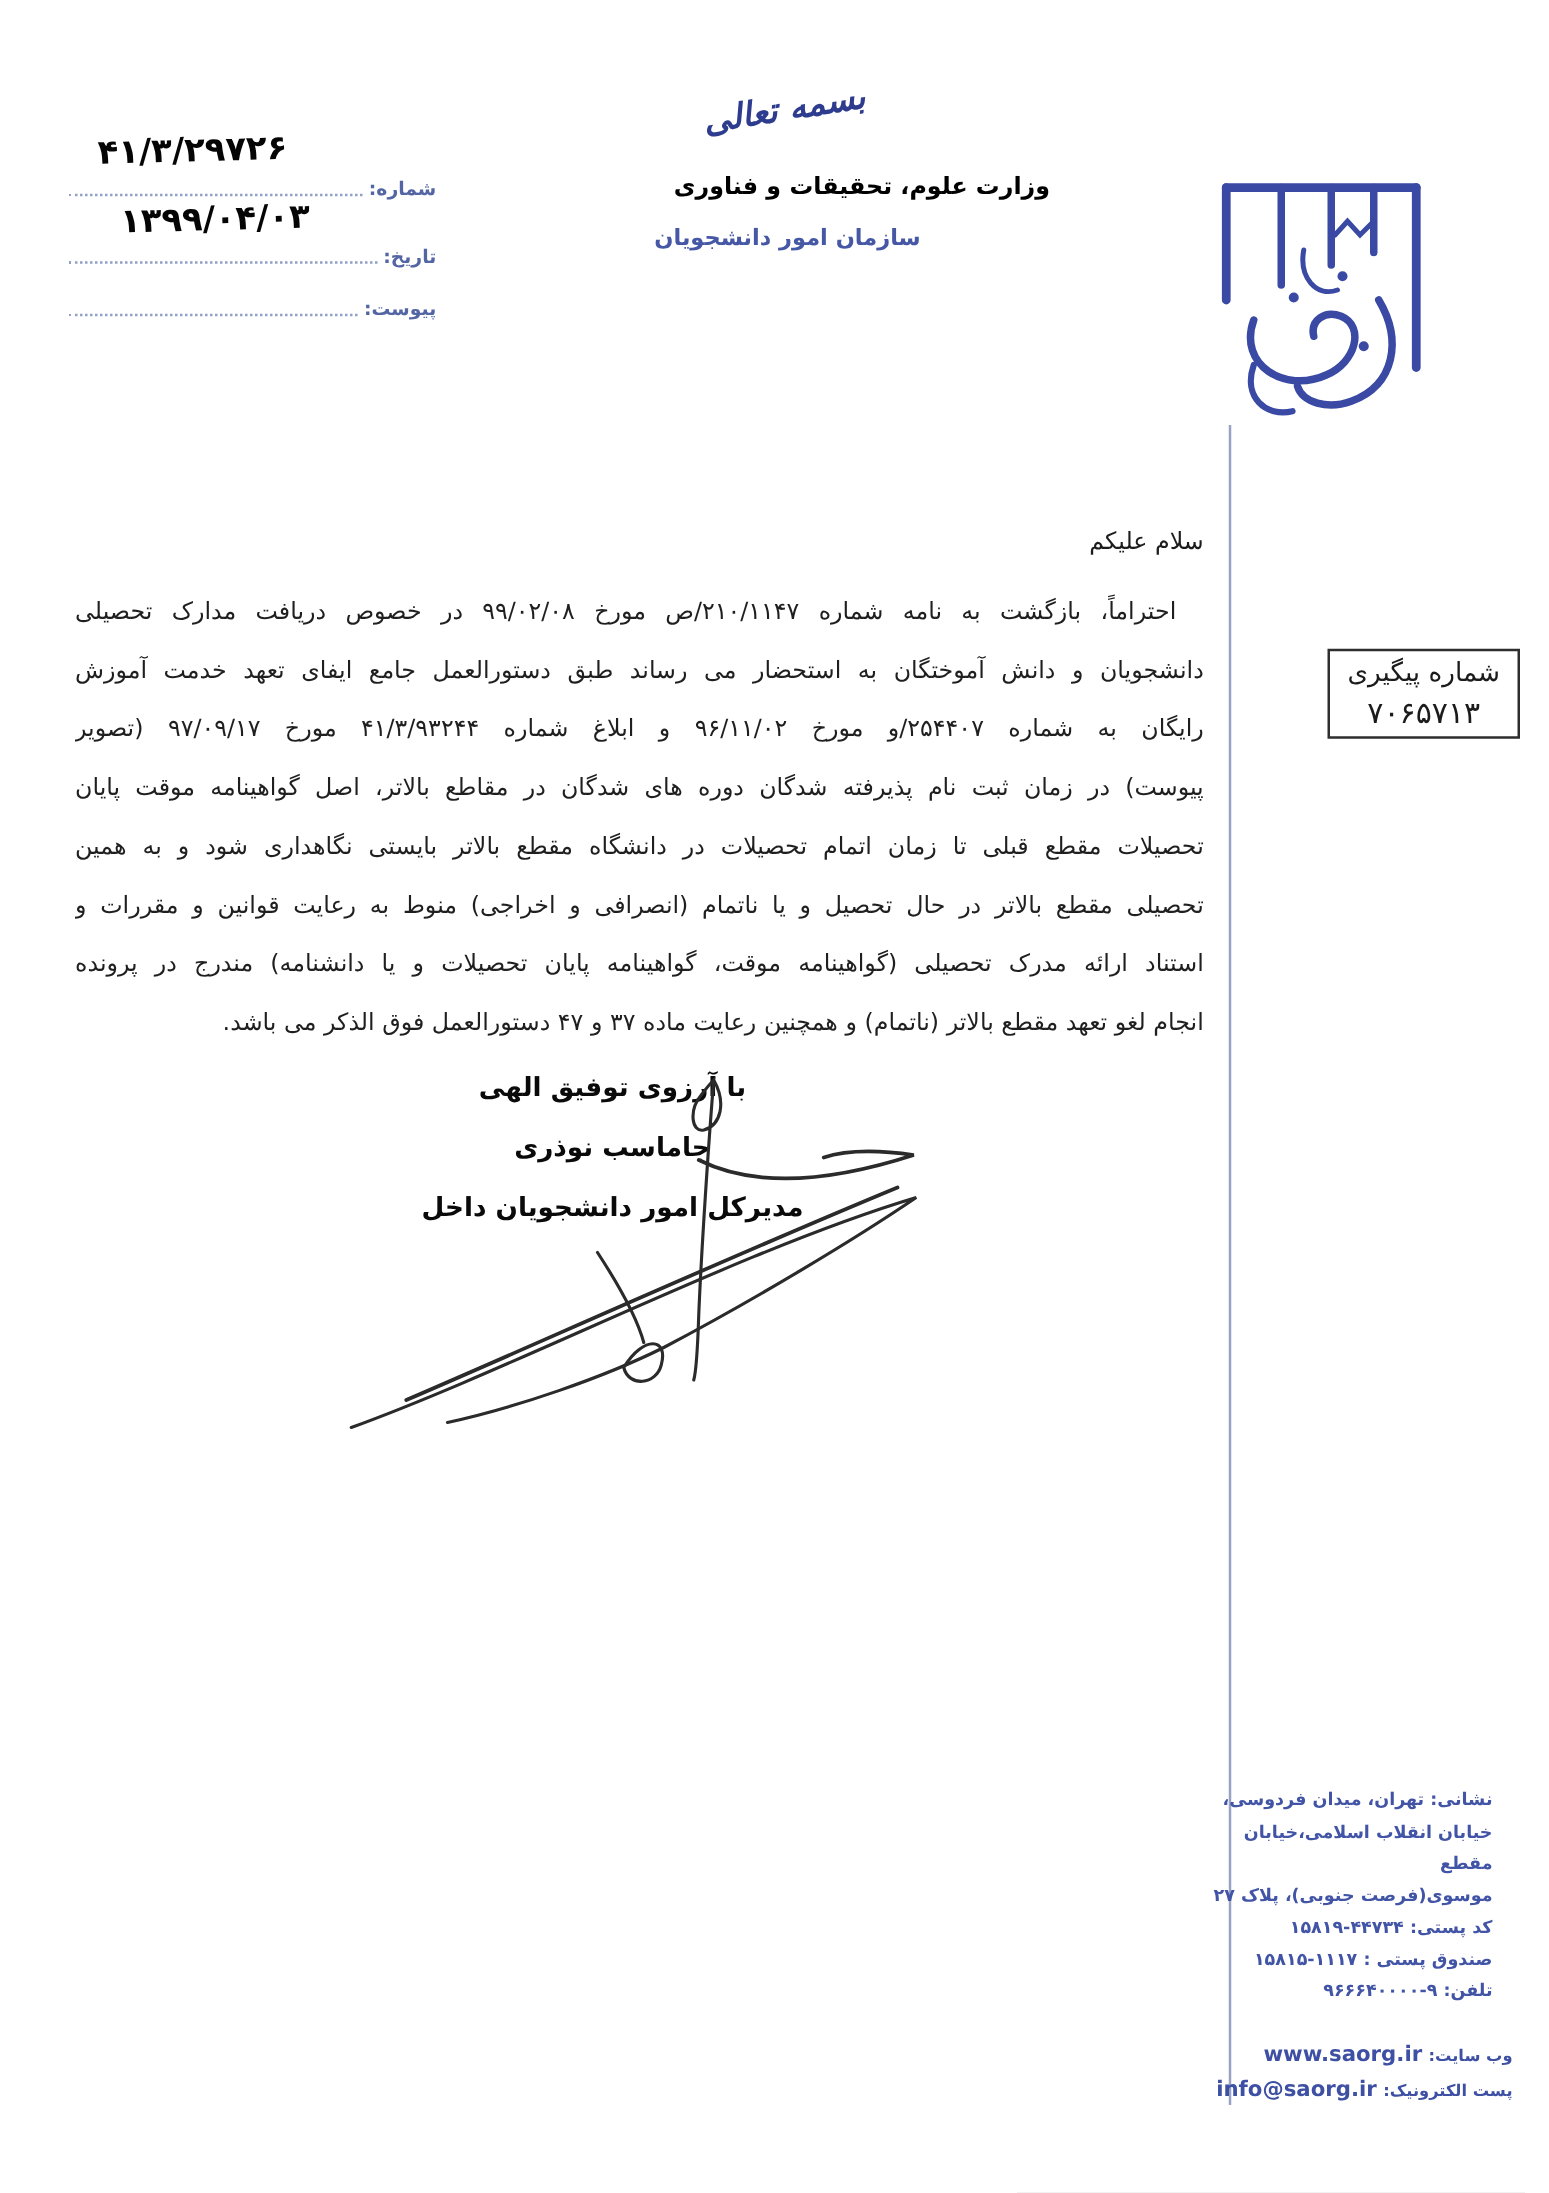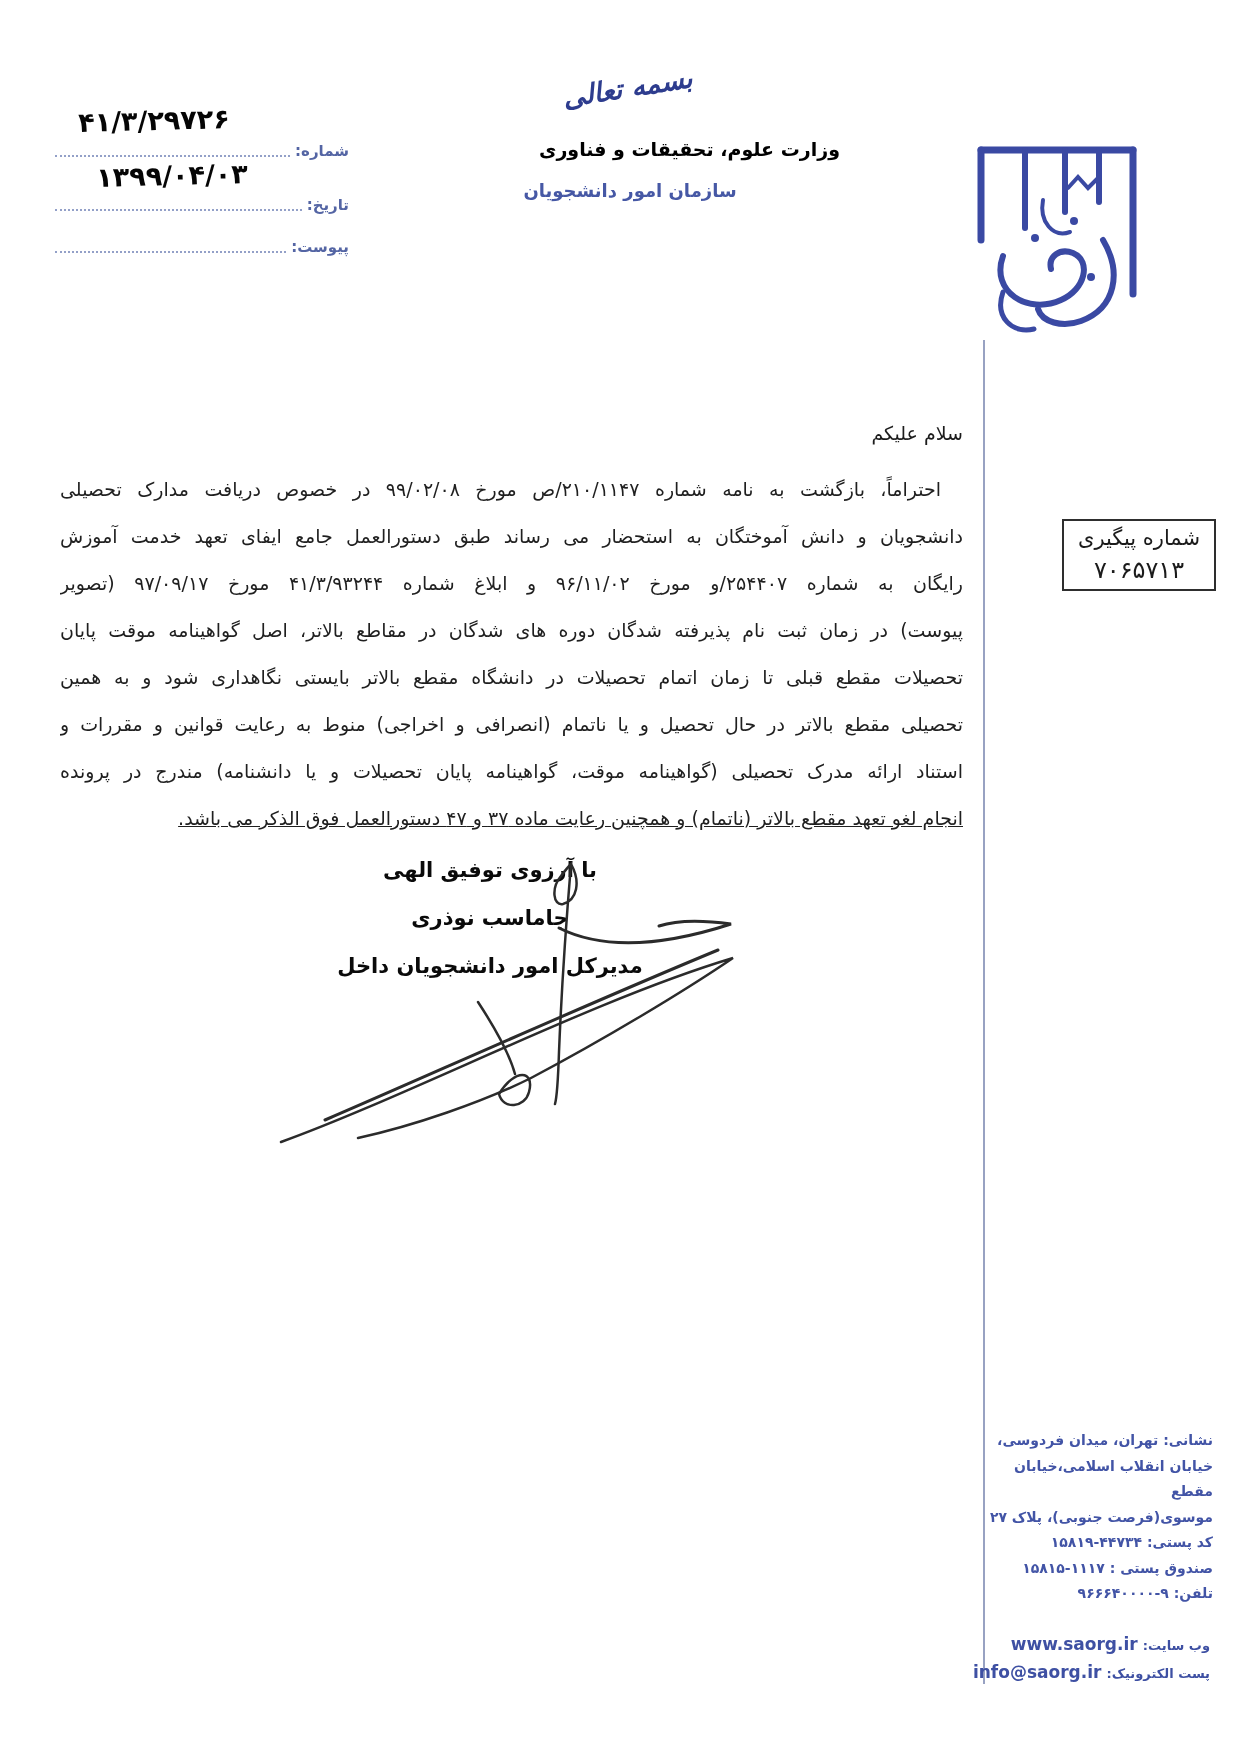--- a/index.html
+++ b/index.html
@@ -68,32 +68,32 @@
   }
   .body-text {
     position:absolute; left:60px; top:466px; width:903px; direction:rtl;
     font-size:19px; color:#1f1f1f;
   }
   .bline {
     height:47px; line-height:47px; white-space:nowrap; overflow:hidden;
     text-align:justify; text-align-last:justify;
   }
   .bline.first { text-indent:22px; }
-  .bline.last  { text-align-last:right;text-decoration:underline; }
+  .bline.last  { text-align-last:right; }
 
   
   .sig-block {
     position:absolute; left:295px; top:846px; width:390px; direction:rtl;
     text-align:center; font-weight:700; color:#0a0a0a; font-size:21px; line-height:48px;
   }
   .sig-svg { position:absolute; left:263px; top:842px; width:480px; height:312px; pointer-events:none; }
 
   
   .address {
-    position:absolute; right:26px; top:1428px; width:228px; direction:rtl;
+    position:absolute; right:45px; top:1428px; width:228px; direction:rtl;
     text-align:right; font-size:14px; line-height:25.5px; font-weight:600; color:#4254a6;
   }
   .weblines { position:absolute; right:29px; top:1630px; width:270px; direction:rtl; text-align:right; color:#3e50a3; }
   .webline  { height:28px; line-height:28px; white-space:nowrap; }
   .webline .wlabel { font-size:13px; font-weight:700; }
   .webline .wvalue { font-size:17px; font-weight:700; direction:ltr; unicode-bidi:embed; }
 </style>
 </head>
 <body>
 

